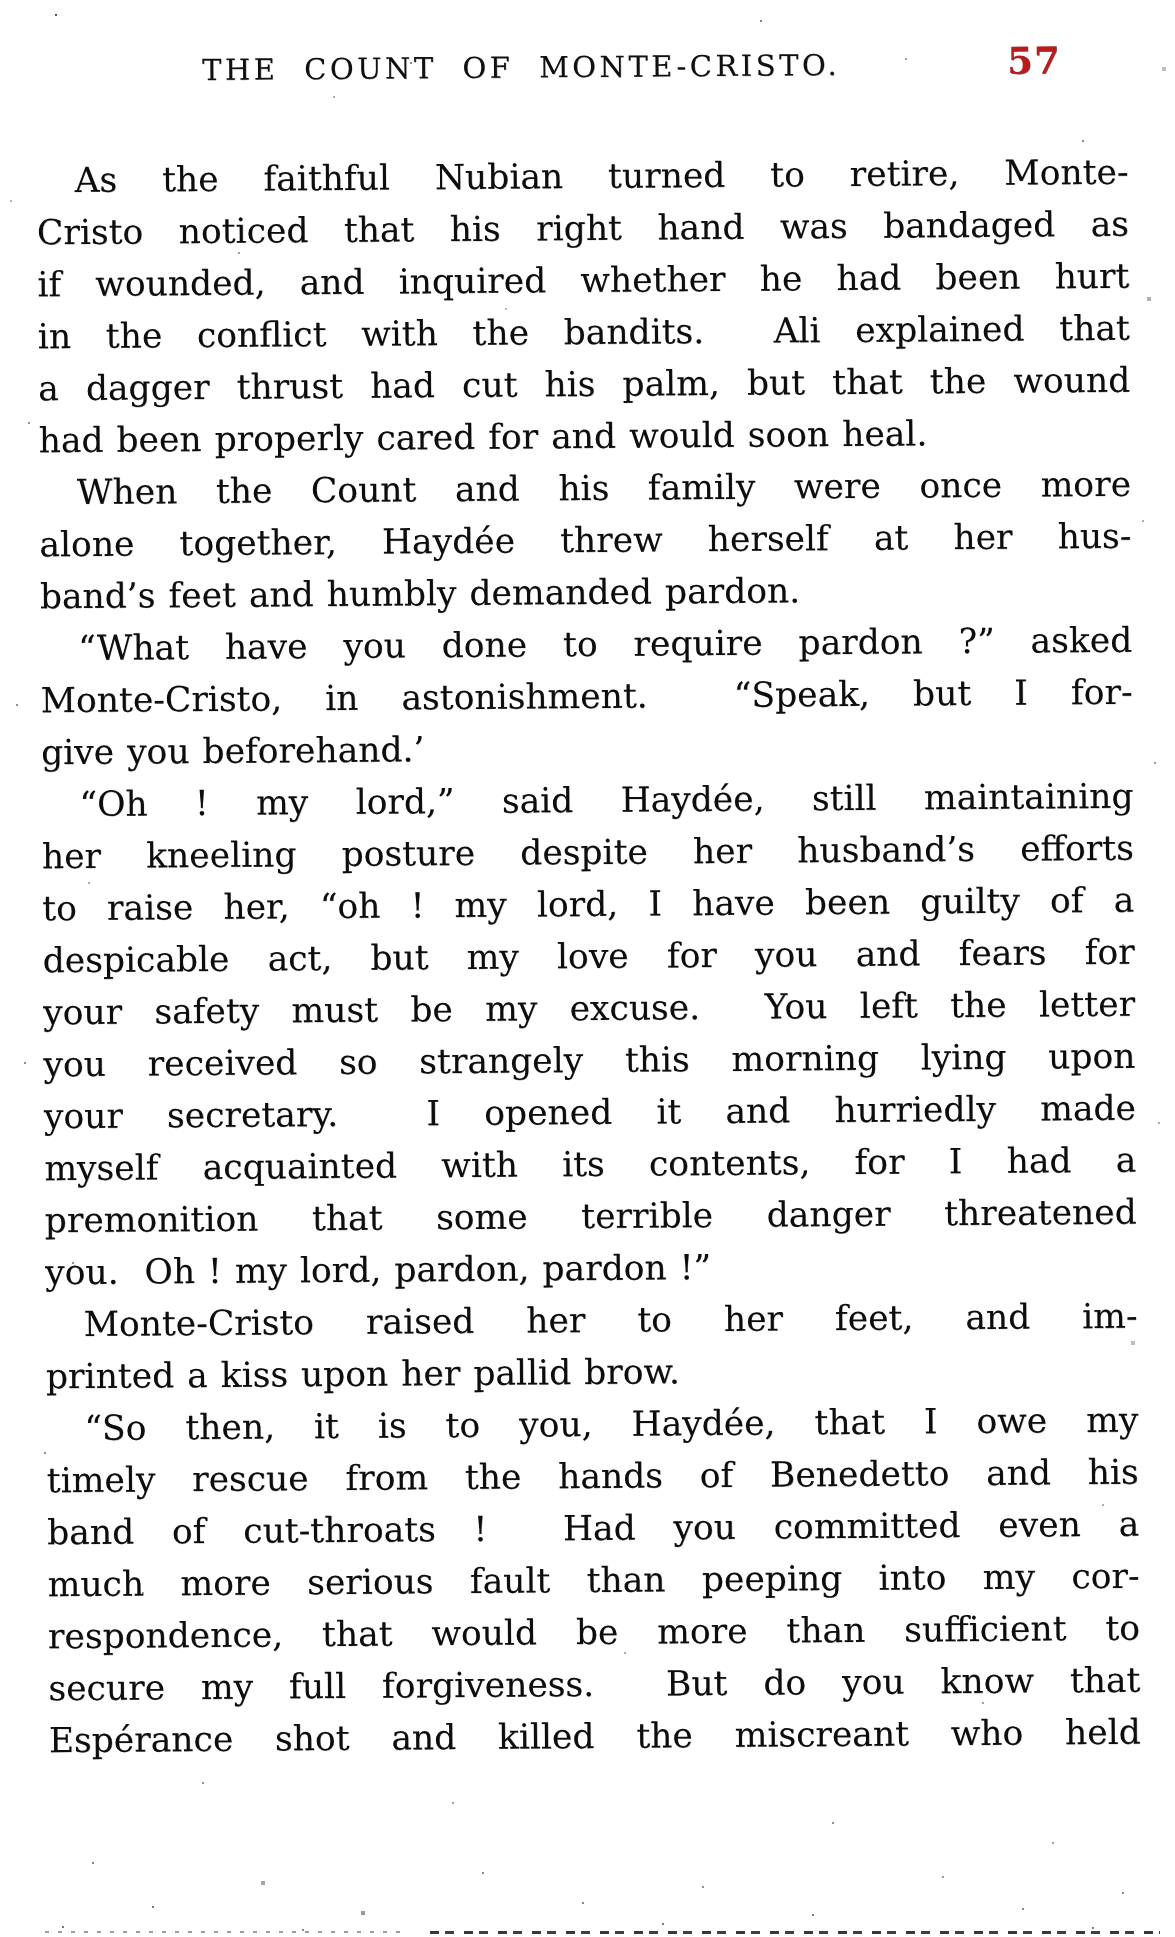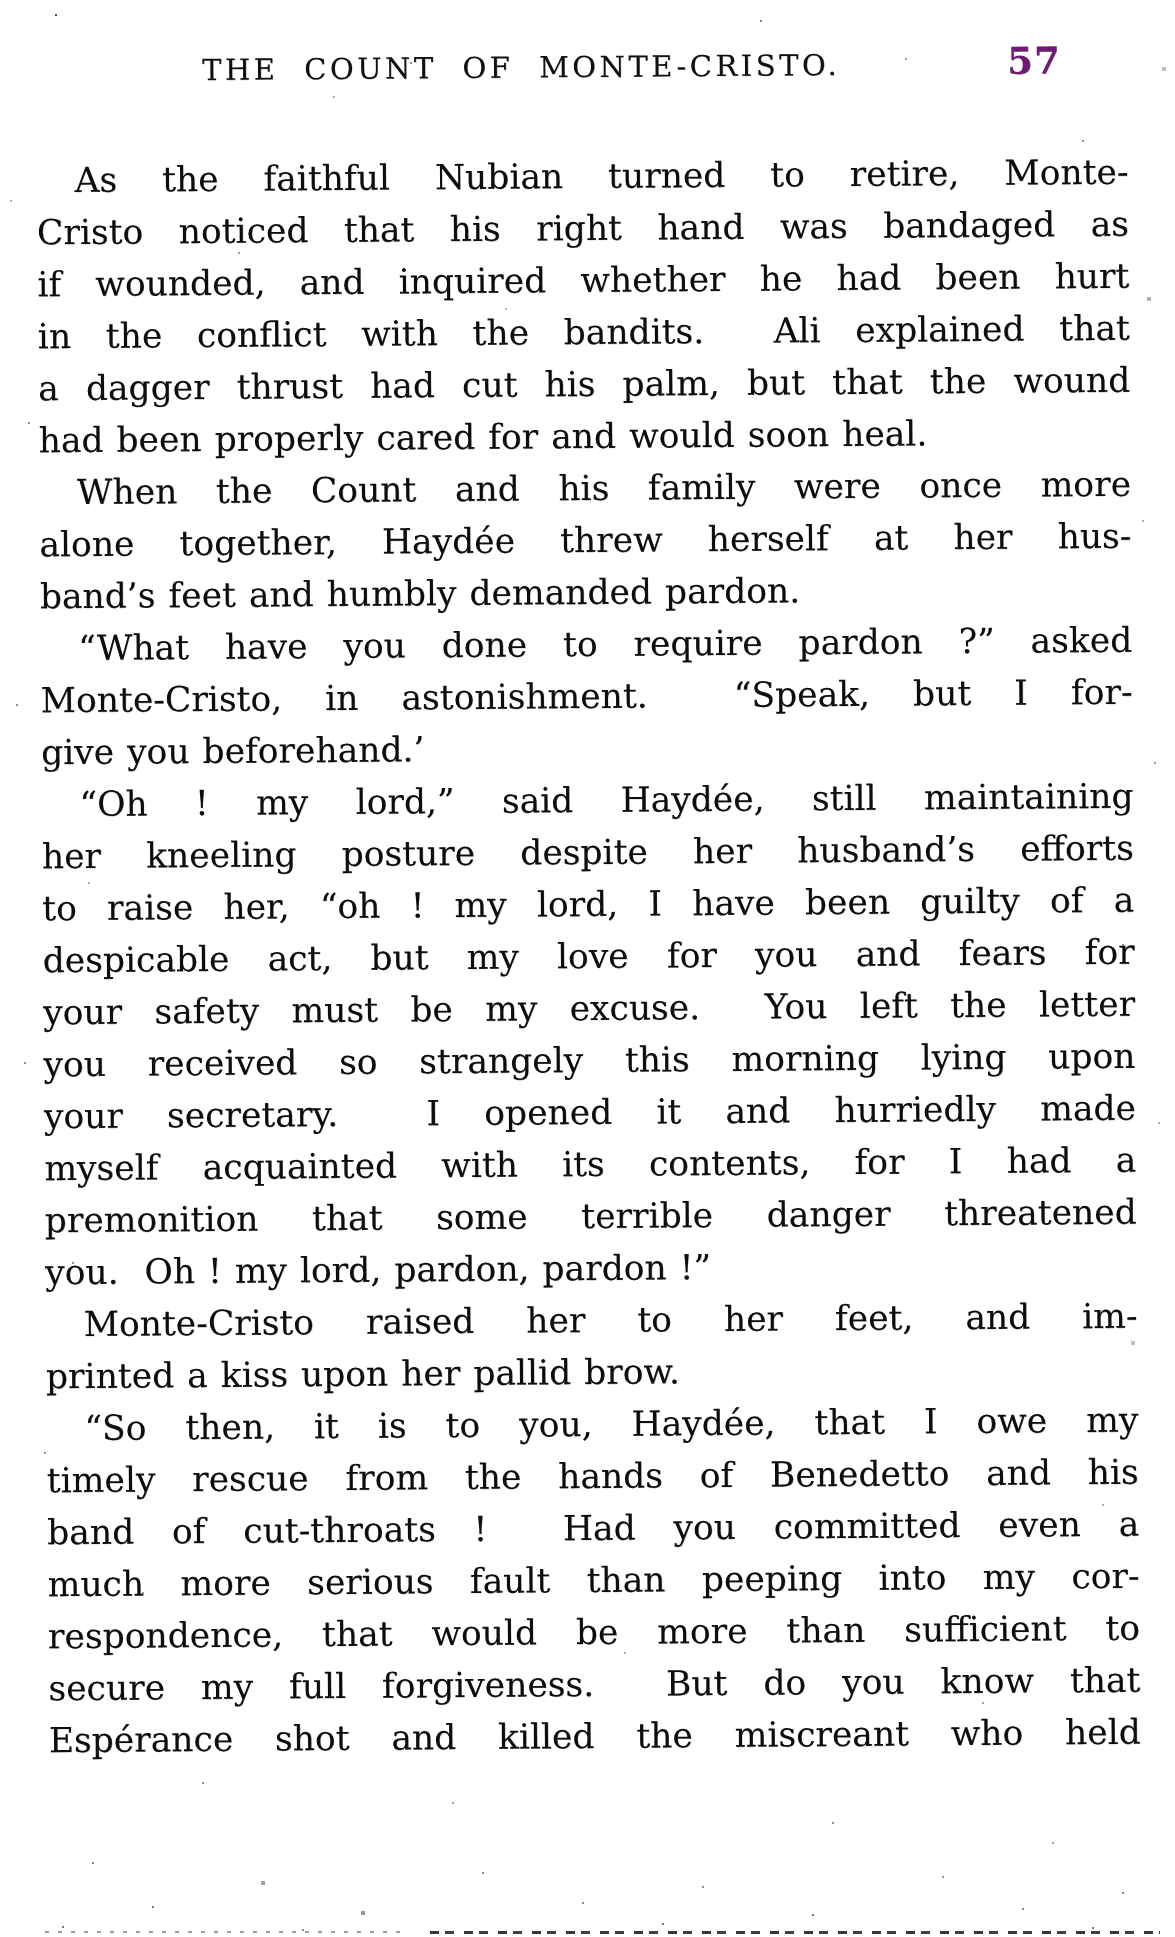--- a/index.html
+++ b/index.html
@@ -39,21 +39,21 @@
     text-shadow: 0.4px 0.4px 0 rgba(10,10,10,0.45);
     margin-right: 120px;
   }
   .page-number {
     position: absolute;
     right: 68px;
     top: -8px;
     font-size: 37px;
     font-weight: bold;
     letter-spacing: 1px;
-    color: #701a75;
+    color: #b91c1c;
     text-shadow: 0.5px 0.5px 0 rgba(0,0,0,0.5);
   }
   .body-text {
     position: absolute;
     top: 150px;
     left: 42px;
     width: 1092px;
     font-size: 34.5px;
     line-height: 52px;
     word-spacing: 2px;

